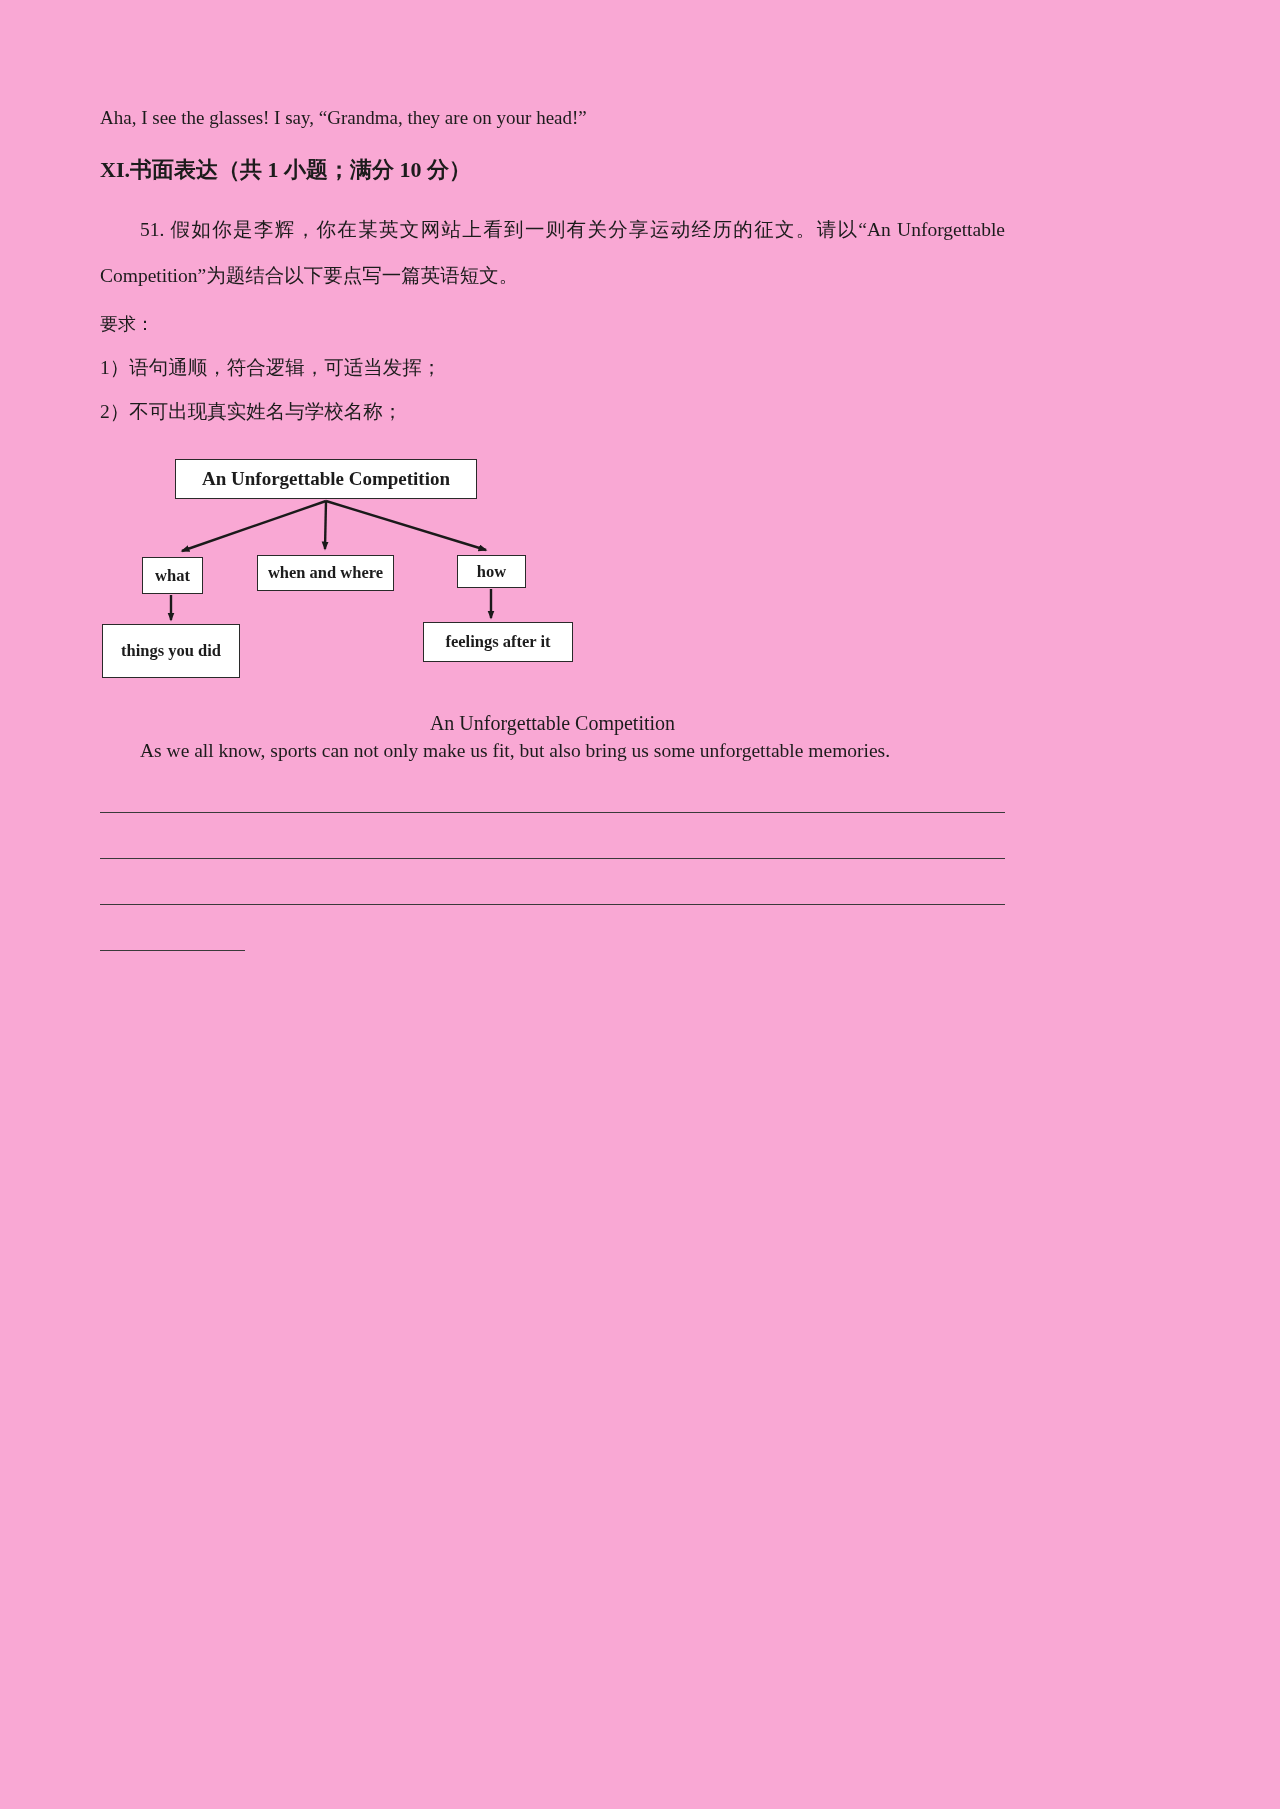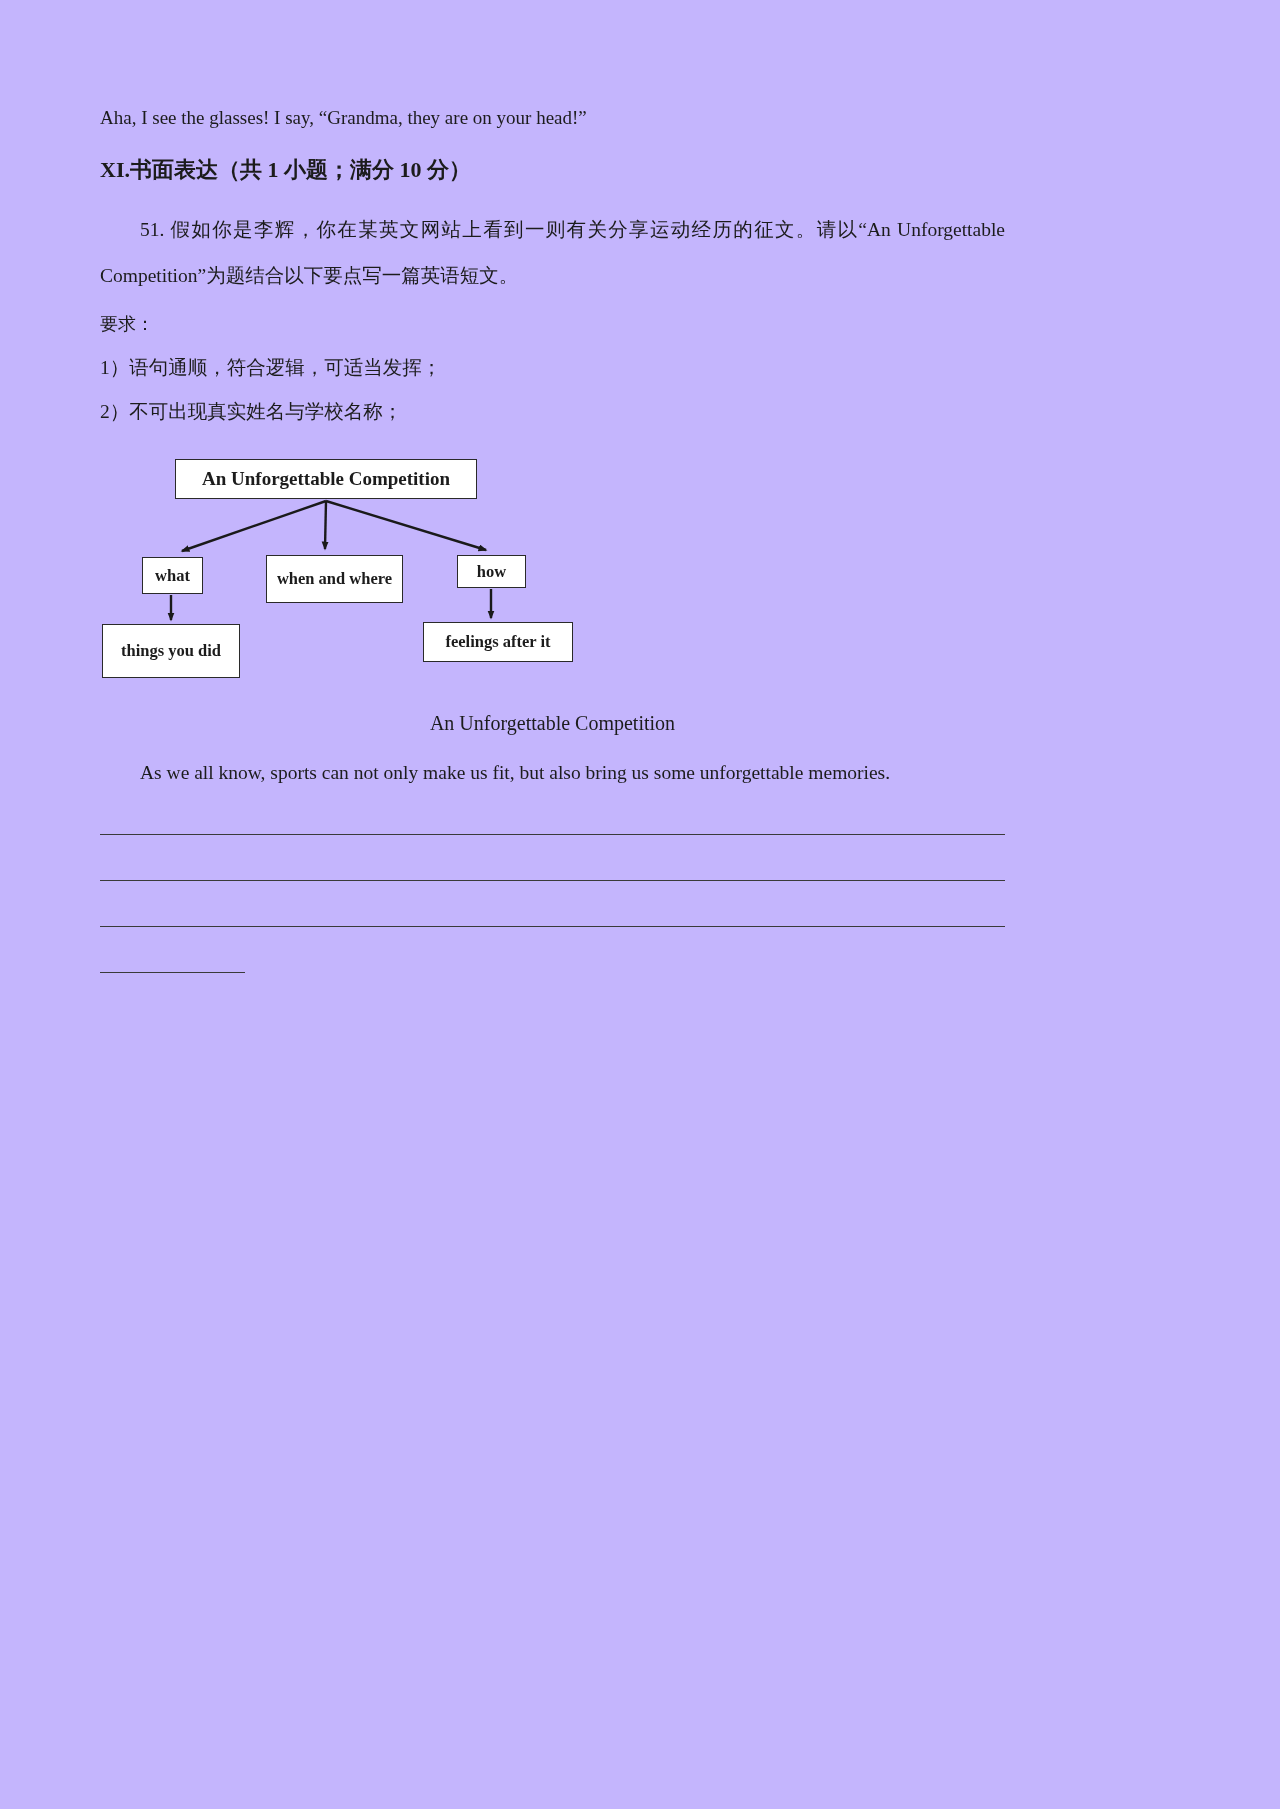--- a/index.html
+++ b/index.html
@@ -5,21 +5,21 @@
   * { margin: 0; padding: 0; box-sizing: border-box; }
   html, body { background: #ffffff; }
   body {
     font-family: "Liberation Serif", "DejaVu Serif", serif;
     color: #1c1c1c;
   }
   .page {
     position: relative;
     width: 1280px;
     height: 1809px;
-    background: #c4b5fd;
+    background: #f9a8d4;
     overflow: hidden;
   }
   .content {
     position: absolute;
     left: 100px;
     top: 105px;
     width: 905px;
   }
   .intro-line {
     font-size: 19px;
@@ -65,32 +65,31 @@
     background: #ffffff;
     display: flex;
     align-items: center;
     justify-content: center;
     font-weight: bold;
     font-size: 16.5px;
     text-align: center;
   }
   .node-root        { left: 75px;  top: 0;     width: 302px; height: 40px; font-size: 19px; }
   .node-what        { left: 42px;  top: 98px;  width: 61px;  height: 37px; }
-  .node-when-where  { left: 166px; top: 96px;  width: 137px; height: 48px; }
+  .node-when-where  { left: 157px; top: 96px;  width: 137px; height: 36px; }
   .node-how         { left: 357px; top: 96px;  width: 69px;  height: 33px; }
   .node-things      { left: 2px;   top: 165px; width: 138px; height: 54px; }
   .node-feelings    { left: 323px; top: 163px; width: 150px; height: 40px; }
   .essay-title {
     margin-top: 38px;
     text-align: center;
     font-size: 20px;
     line-height: 28px;
   }
   .essay-opening {
-    margin-top: 22px;
     font-size: 19.5px;
     line-height: 28px;
     text-indent: 40px;
   }
   .write-lines { margin-top: 2px; }
   .write-line {
     height: 46px;
     border-bottom: 1px solid #3a3a3a;
   }
   .write-line.short {

